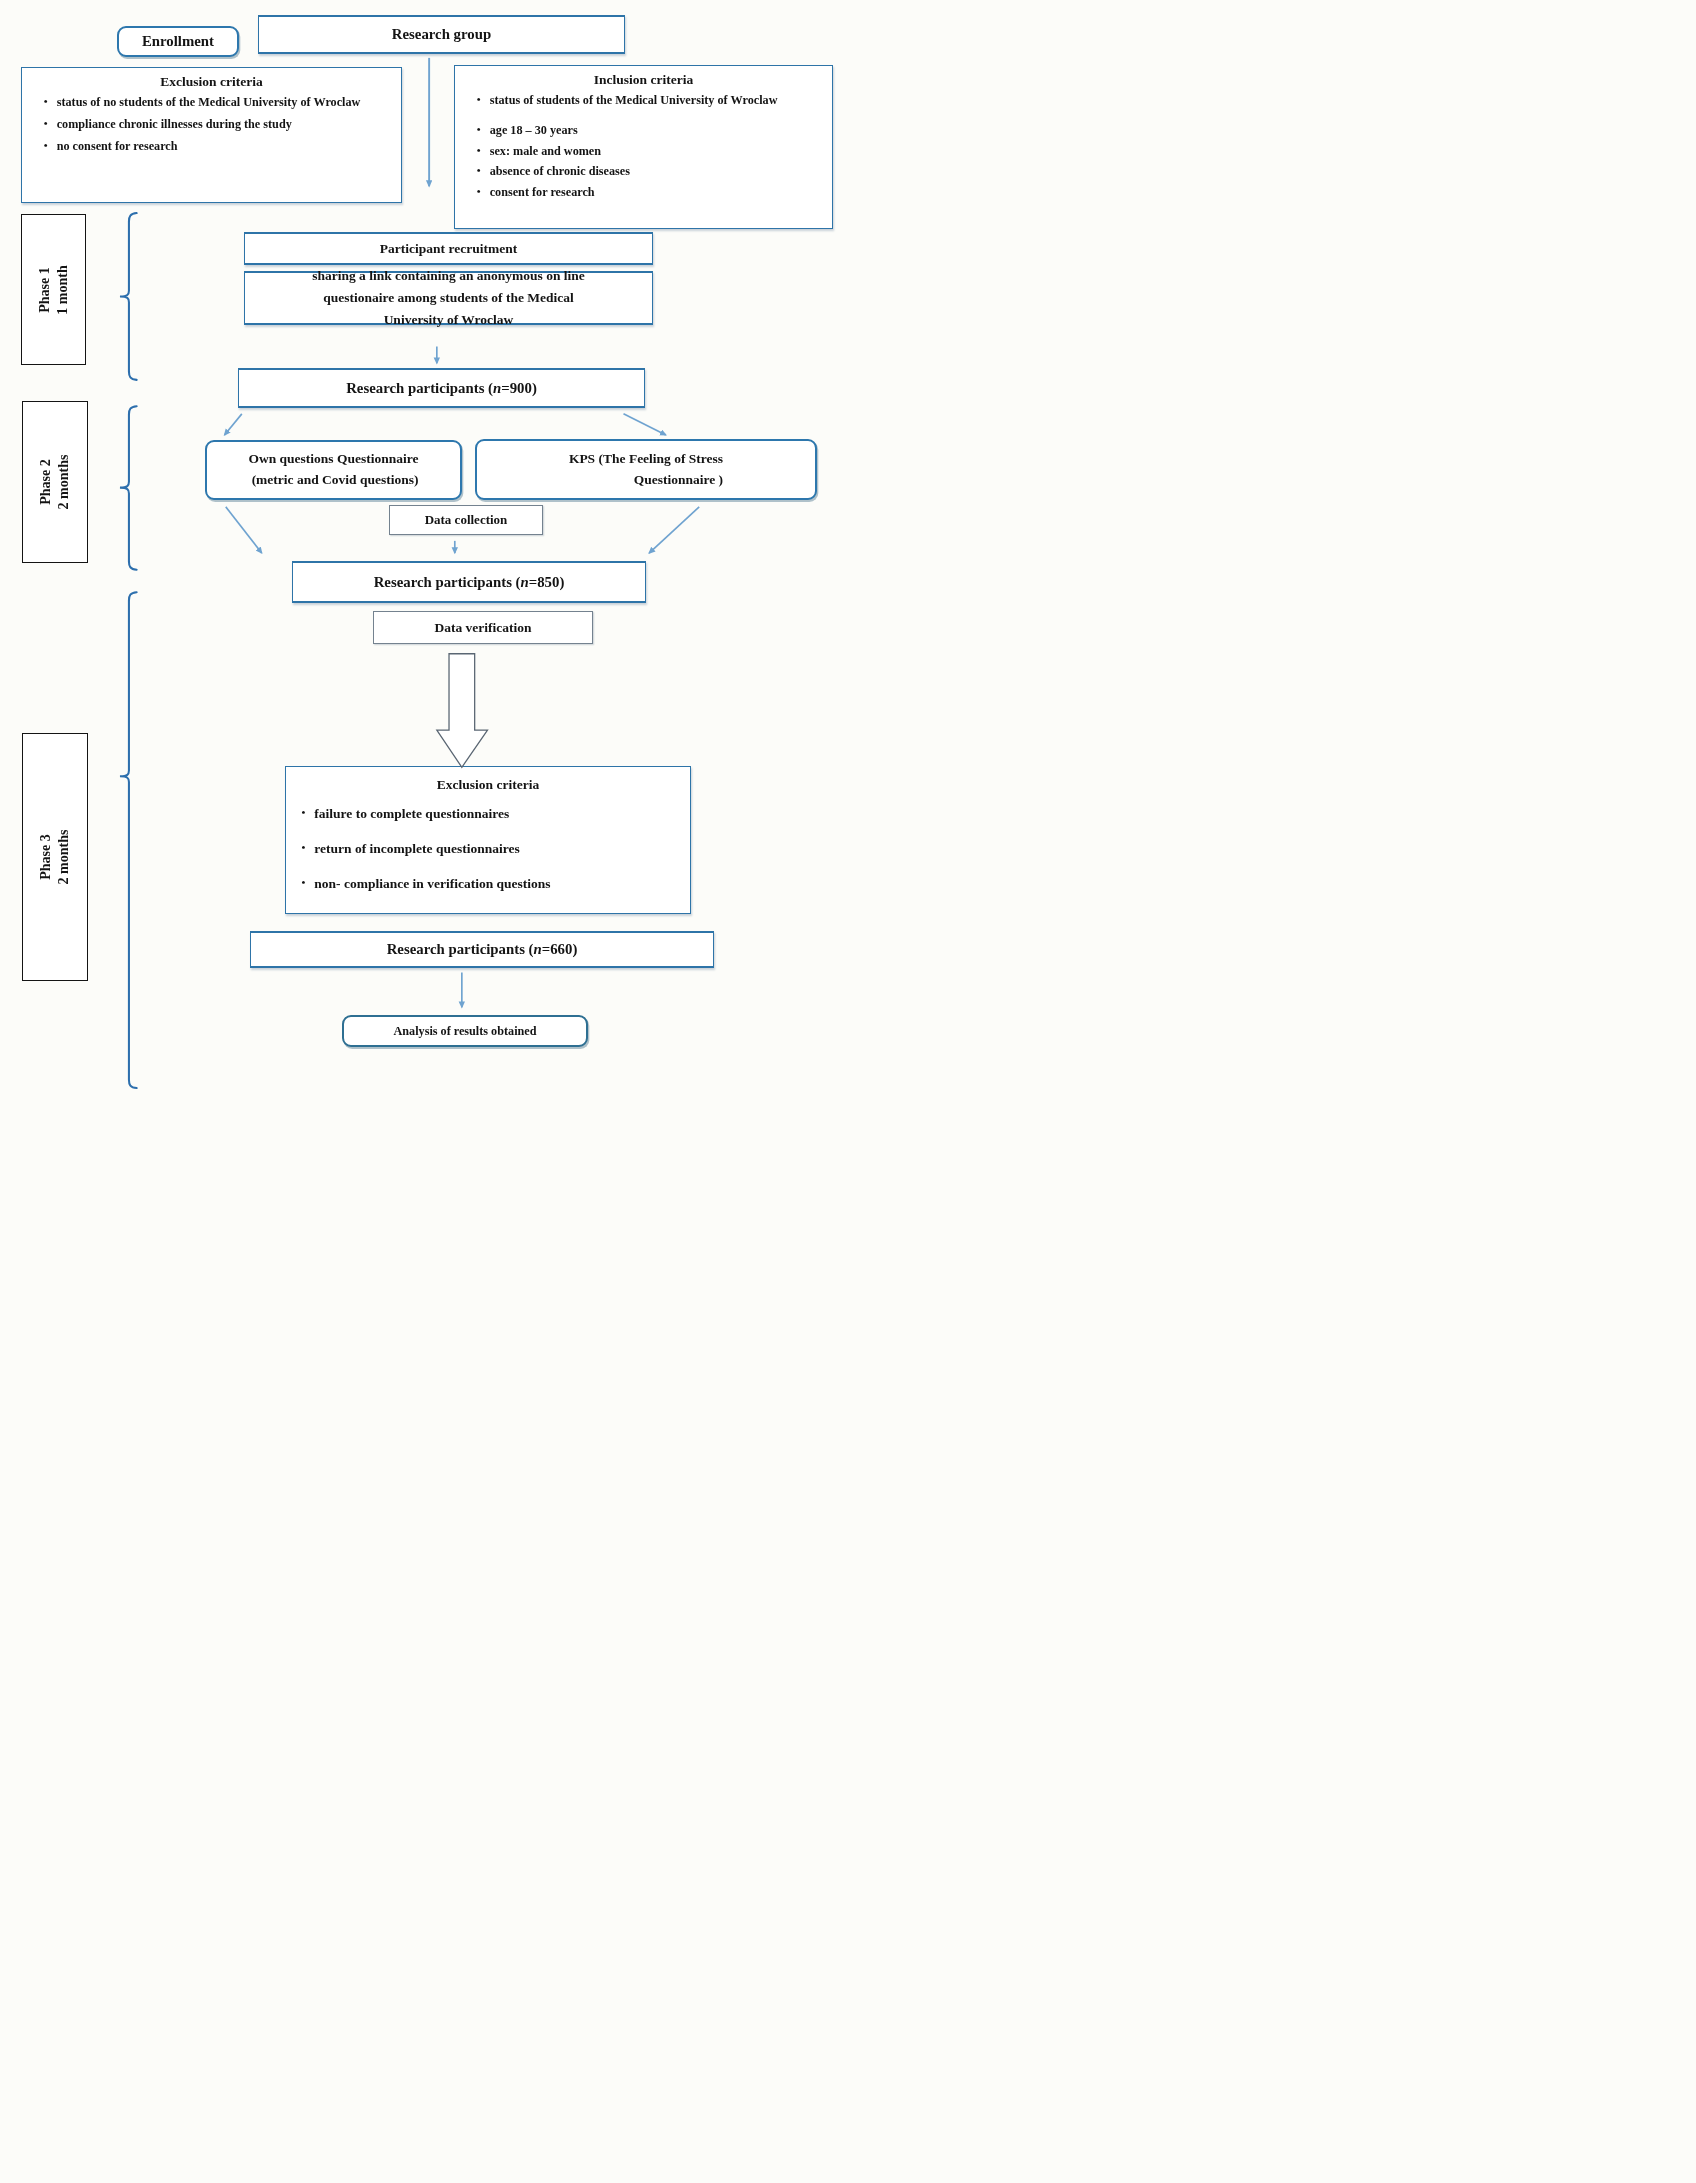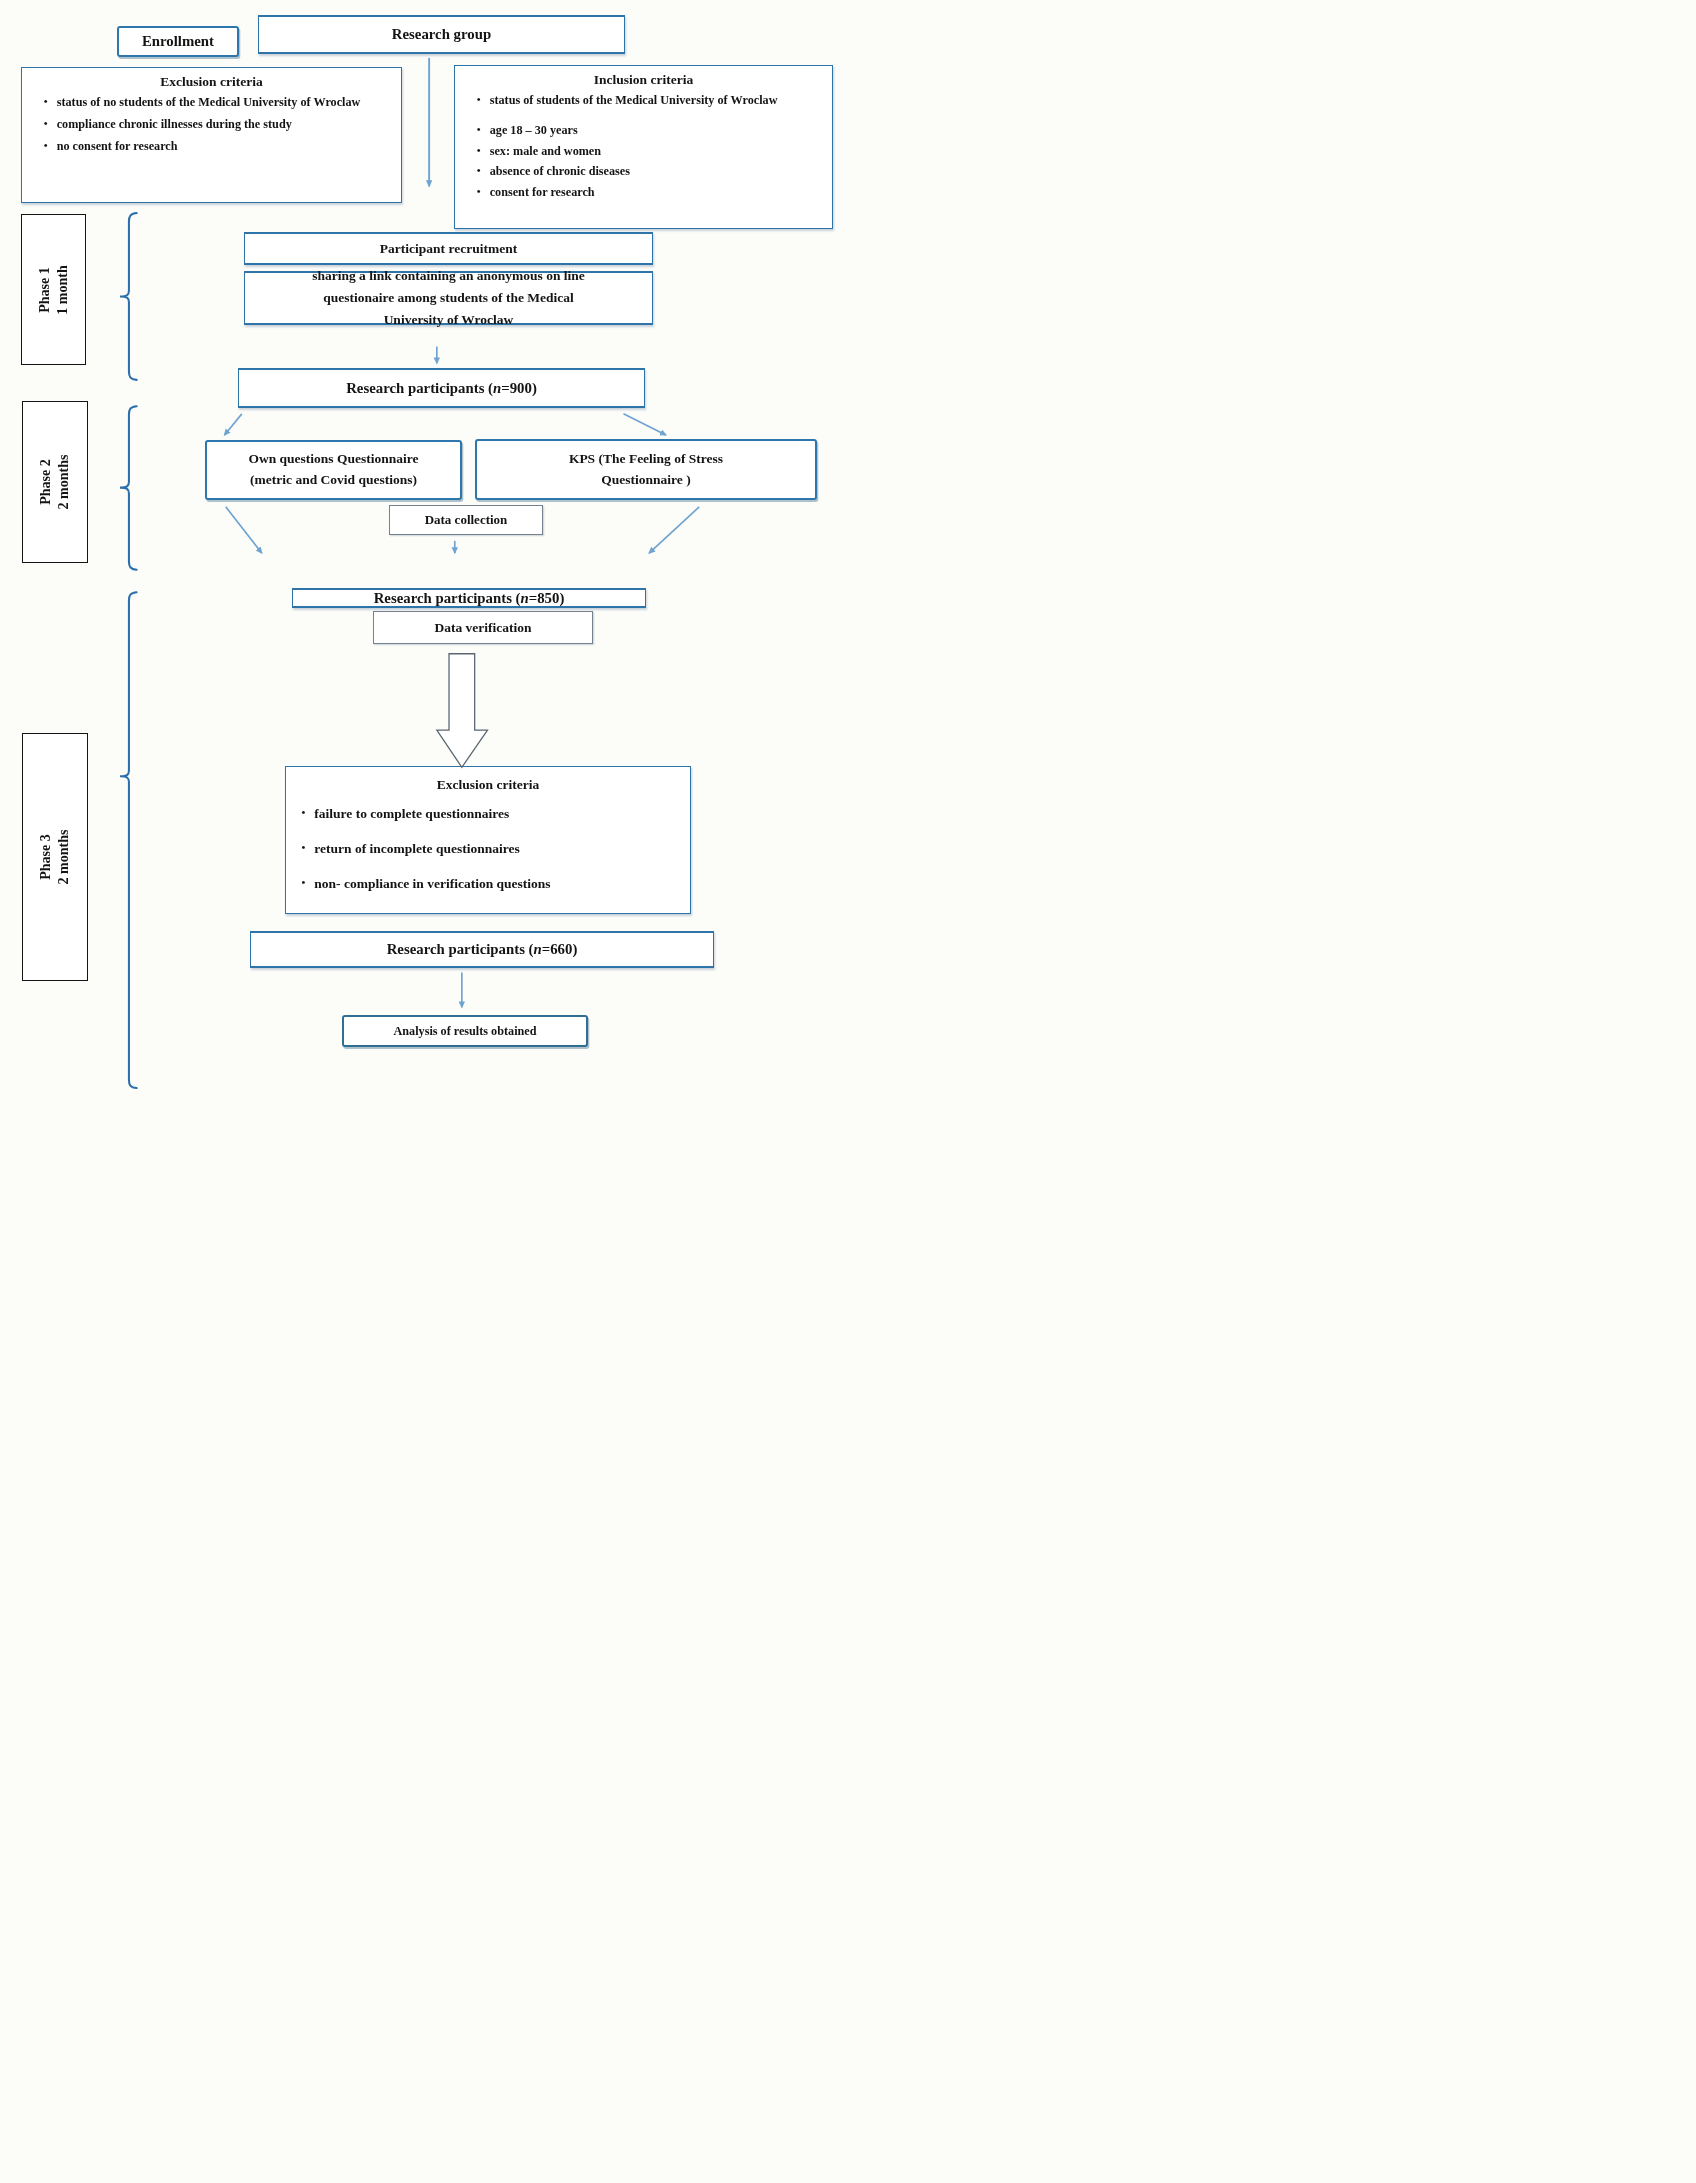--- a/index.html
+++ b/index.html
@@ -18,21 +18,21 @@
     background:#ffffff;
     border:1.9px solid #2e74a8;
     display:flex;
     align-items:center;
     justify-content:center;
     text-align:center;
     font-weight:700;
     box-shadow:1.3px 1.9px 1.9px rgba(140,158,178,0.45);
   }
   .hthick{border-top-width:2.6px;border-bottom-width:2.6px;}
-  .rounded{border-radius:3px;border-width:2.2px;border-color:#2d77ad;box-shadow:1.3px 1.9px 0 rgba(31,84,116,0.35);}
+  .rounded{border-radius:9px;border-width:2.2px;border-color:#2d77ad;box-shadow:1.3px 1.9px 0 rgba(31,84,116,0.35);text-align:right;}
   .thin{border:1.3px solid #74828f;box-shadow:1px 1.3px 1.3px rgba(160,172,184,0.5);}
   .crit{display:block;text-align:left;padding:5.1px 9px 3.8px 9px;}
   .crit-title{text-align:center;font-size:13.5px;font-weight:700;margin:1.3px 0 3.8px 0;}
   .crit-list{list-style:none;margin:0;padding:0 0 0 9px;font-size:12.2px;font-weight:700;line-height:1.32;}
   .crit-list li{position:relative;padding-left:16.7px;}
   .crit-list li::before{content:"\2022";position:absolute;left:3.8px;top:0;font-size:11px;}
   .list-ex1 li{margin-bottom:5.8px;max-width:324px;}
   .list-inc li{margin-bottom:4.5px;max-width:309px;}
   .list-inc li:nth-child(1){margin-bottom:14px;}
   .list-ex2{font-size:13.5px;padding-left:2.6px;}
@@ -137,21 +137,21 @@
     <div class="lines" style="line-height:1.55;">
       <div>KPS (The Feeling of Stress</div>
       <div>Questionnaire )</div>
     </div>
   </div>
 
   <div class="box thin t20" style="left:389px;top:505px;width:154px;height:30px;">
     <span>Data collection</span>
   </div>
 
-  <div class="box hthick t23" style="left:292px;top:588px;width:354px;height:20px;">
+  <div class="box hthick t23" style="left:292px;top:561px;width:354px;height:42px;">
     <div>
       <span>Research participants (</span><span class="it">n</span><span>=850)</span>
     </div>
   </div>
 
   <div class="box thin t21" style="left:373px;top:611px;width:220px;height:33px;">
     <span>Data verification</span>
   </div>
 
   <div class="box crit" style="left:285px;top:766px;width:406px;height:148px;padding-top:9px;">

